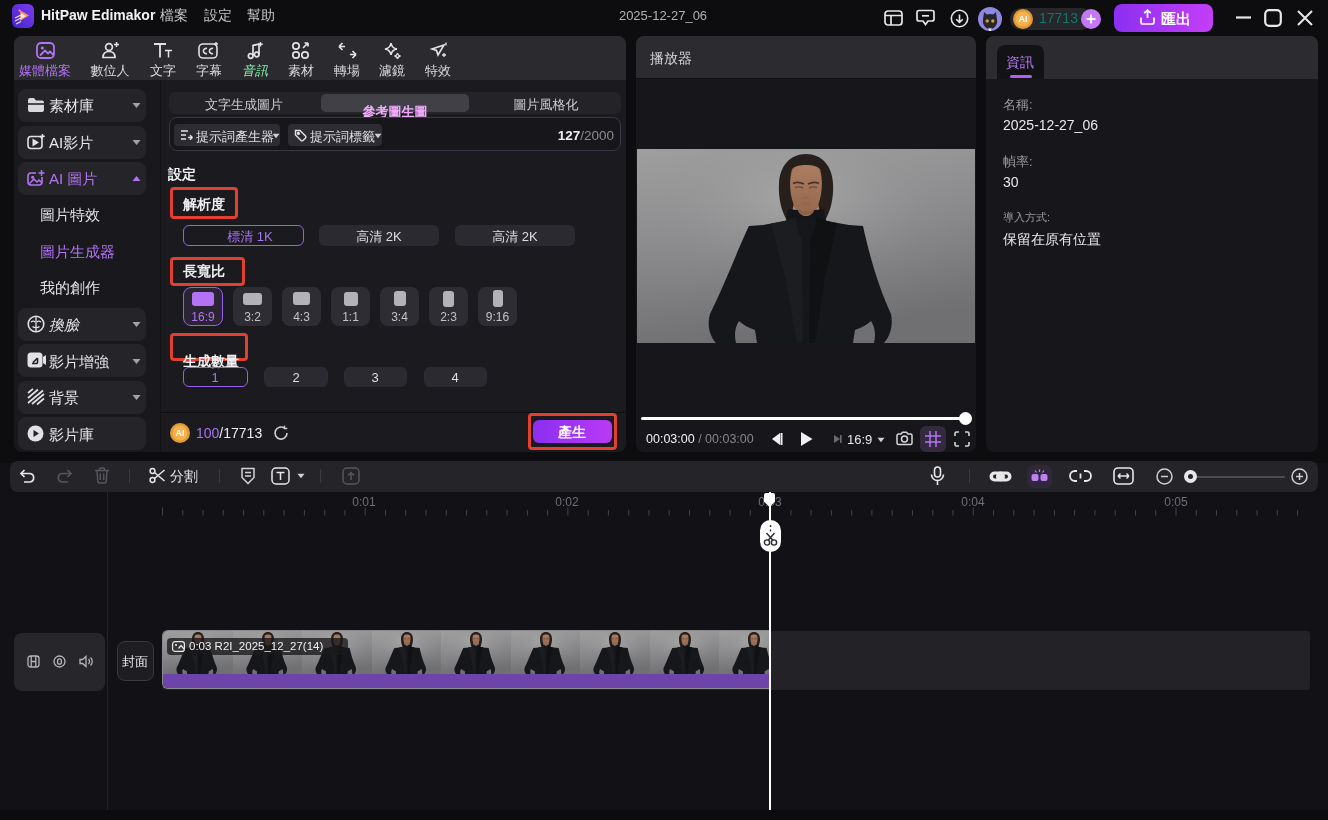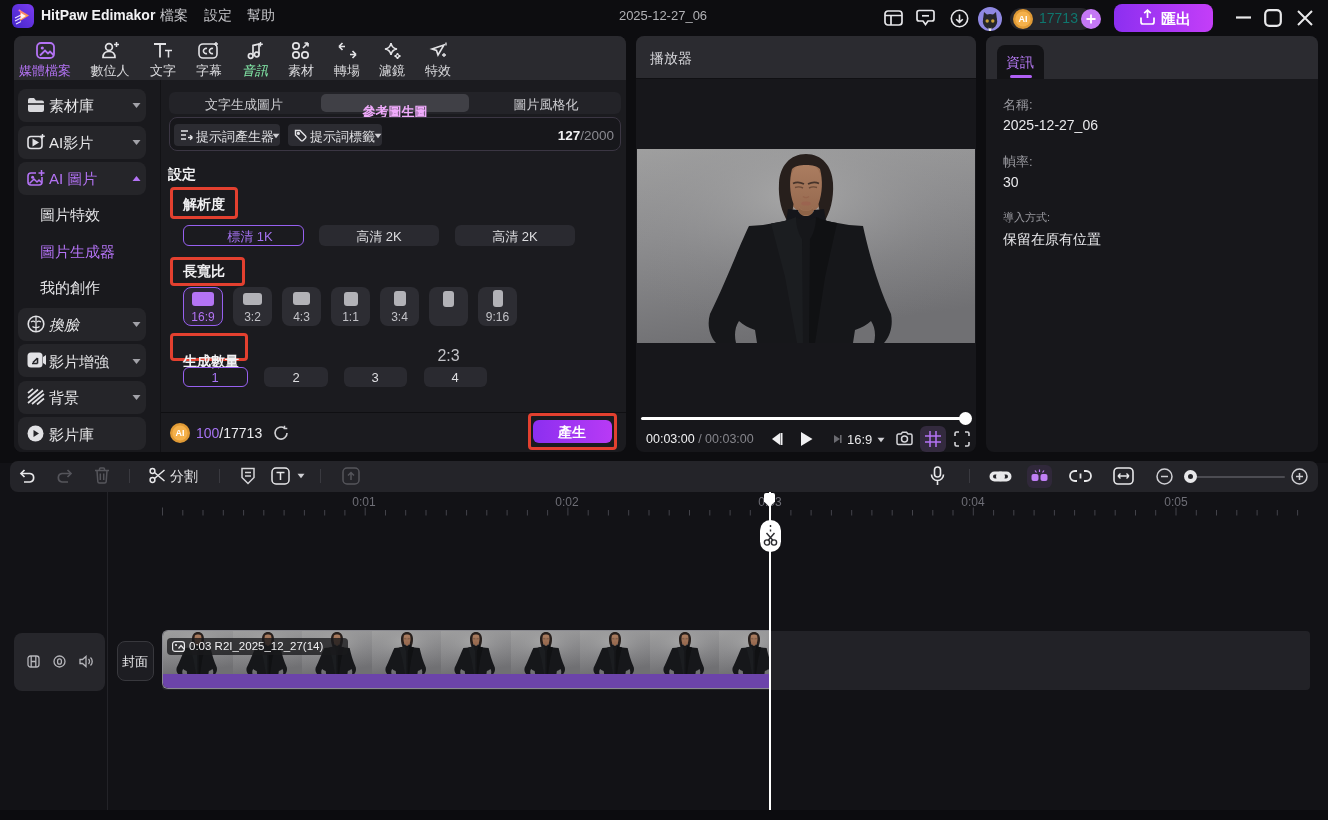--- a/index.html
+++ b/index.html
@@ -302,21 +302,21 @@
 <div class="abs" style="left:293px;top:292px;width:17px;height:13px;background:#b2b2b7;border-radius:3px;"></div>
 <div class="txt" style="left:301.5px;top:310px;font-size:12px;color:#c2c2c7;transform:translateX(-50%);">4:3</div>
 <div class="abs" style="left:331px;top:287px;width:39px;height:39px;background:#2d2d33;border-radius:8px;"></div>
 <div class="abs" style="left:343.5px;top:292px;width:14px;height:14px;background:#b2b2b7;border-radius:3px;"></div>
 <div class="txt" style="left:350.5px;top:310px;font-size:12px;color:#c2c2c7;transform:translateX(-50%);">1:1</div>
 <div class="abs" style="left:380px;top:287px;width:39px;height:39px;background:#2d2d33;border-radius:8px;"></div>
 <div class="abs" style="left:393.5px;top:291px;width:12px;height:15px;background:#b2b2b7;border-radius:3px;"></div>
 <div class="txt" style="left:399.5px;top:310px;font-size:12px;color:#c2c2c7;transform:translateX(-50%);">3:4</div>
 <div class="abs" style="left:429px;top:287px;width:39px;height:39px;background:#2d2d33;border-radius:8px;"></div>
 <div class="abs" style="left:443px;top:290.5px;width:11px;height:16px;background:#b2b2b7;border-radius:3px;"></div>
-<div class="txt" style="left:448.5px;top:310px;font-size:16px;color:#c2c2c7;transform:translateX(-50%);margin-top:37px;">2:3</div>
+<div class="txt" style="left:448.5px;top:310px;font-size:12px;color:#c2c2c7;transform:translateX(-50%);">2:3</div>
 <div class="abs" style="left:478px;top:287px;width:39px;height:39px;background:#2d2d33;border-radius:8px;"></div>
 <div class="abs" style="left:492.5px;top:290px;width:10px;height:17px;background:#b2b2b7;border-radius:3px;"></div>
 <div class="txt" style="left:497.5px;top:310px;font-size:12px;color:#c2c2c7;transform:translateX(-50%);">9:16</div>
 
 <div class="abs" style="left:170px;top:333px;width:78px;height:28px;border:3px solid #e3402f;border-radius:4px;"></div>
 <div class="txt" style="left:183px;top:353px;font-size:14px;font-weight:bold;color:#f0f0f2;">生成數量</div>
 <div class="abs" style="left:183px;top:367px;width:65px;height:20px;border:1px solid #9760f0;border-radius:6px;"></div>
 <div class="txt" style="left:215px;top:370px;font-size:13px;color:#a673f2;transform:translateX(-50%);">1</div>
 <div class="abs" style="left:264px;top:367px;width:64px;height:20px;background:#2a2a30;border-radius:6px;"></div>
 <div class="txt" style="left:296px;top:370px;font-size:13px;color:#dedee1;transform:translateX(-50%);">2</div>

